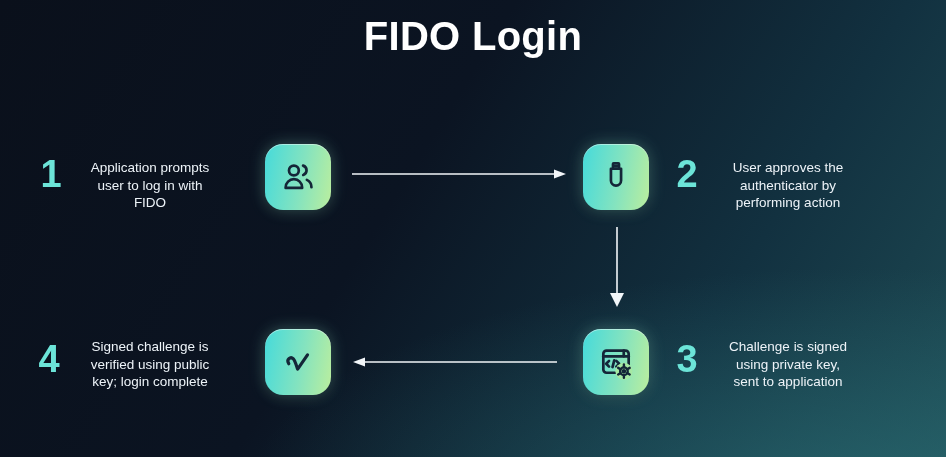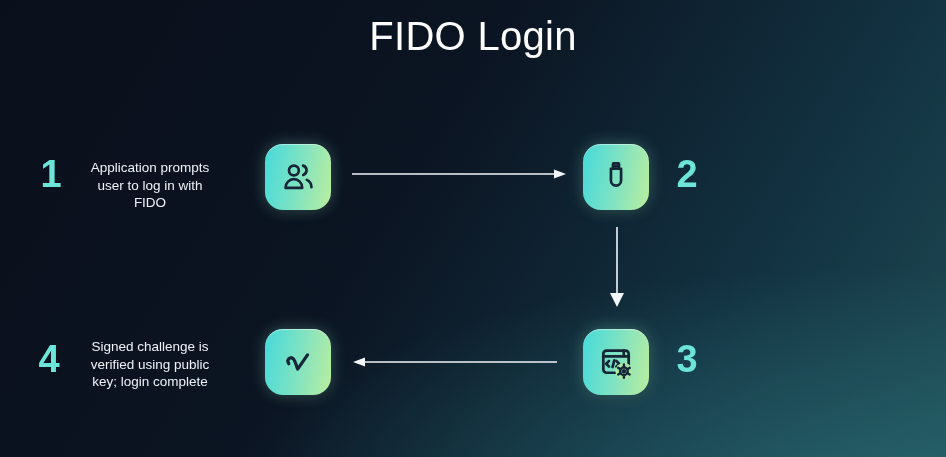--- a/index.html
+++ b/index.html
@@ -5,21 +5,21 @@
   html,body{margin:0;padding:0;background:#06111d;}
   .stage{
     position:relative;width:946px;height:457px;overflow:hidden;
     font-family:"Liberation Sans",sans-serif;
     background:
       radial-gradient(120% 90% at 92% 108%, rgba(45,118,124,.55) 0%, rgba(45,118,124,0) 55%),
       linear-gradient(122deg,#0a101b 0%,#0b1422 42%,#123140 74%,#1e4b54 100%);
   }
   .title{
     position:absolute;top:13px;left:0;width:100%;text-align:center;
-    color:#ffffff;font-size:40px;font-weight:400;letter-spacing:.3px;line-height:46px;
+    color:#ffffff;font-size:40px;font-weight:700;letter-spacing:.3px;line-height:46px;
   }
   .step-number{
     position:absolute;color:#6ce4d8;font-size:38px;font-weight:800;line-height:40px;text-align:center;
   }
   .step-text{
     position:absolute;color:#edf3f8;font-size:13.5px;line-height:17.5px;
     text-align:center;white-space:pre-line;margin-top:8px;
   }
   .tile{
     position:absolute;width:66px;height:66px;border-radius:18px;
@@ -56,20 +56,23 @@
   <div class="tile" style="left:583px;top:144px;">
     <svg width="38" height="38" viewBox="0 0 24 24">
       <g class="icon-stroke">
         <rect x="10.1" y="3.4" width="3.8" height="3.4" rx="0.4"></rect>
         <path d="M11.3 5.1h1.4"></path>
         <path d="M8.8 6.8h6.4v7.4a3.2 3.2 0 0 1-6.4 0z"></path>
       </g>
     </svg>
   </div>
   <div class="step-number" style="left:672px;top:154px;width:30px;">2</div>
+  <div class="step-text" style="left:714px;top:151px;width:148px;">User approves the
+authenticator by
+performing action</div>
 
   <div class="tile" style="left:583px;top:329px;">
     <svg width="38" height="38" viewBox="0 0 24 24">
       <g class="icon-stroke">
         <rect x="4" y="4.8" width="16" height="14" rx="2"></rect>
         <path d="M4 8.4h16"></path>
         <path d="M16.9 4.8v3.6"></path>
         <path d="M7.6 11.3l-1.8 1.8 1.8 1.8"></path>
         <path d="M10.9 11l-1.1 4.2"></path>
         <path d="M12.2 11.3l1.8 1.8-1.8 1.8"></path>
@@ -81,20 +84,23 @@
         <path d="M17 15.4V13.6"></path>
           <path d="M17 20.2V22"></path>
         <path d="M19.08 16.6l1.56-.9"></path>
           <path d="M14.92 16.6l-1.56-.9"></path>
         <path d="M14.92 19l-1.56.9"></path>
           <path d="M19.08 19l1.56.9"></path>
       </g>
     </svg>
   </div>
   <div class="step-number" style="left:672px;top:339px;width:30px;">3</div>
+  <div class="step-text" style="left:714px;top:330px;width:148px;">Challenge is signed
+using private key,
+sent to application</div>
 
   <div class="step-number" style="left:34px;top:339px;width:30px;">4</div>
   <div class="step-text" style="left:76px;top:330px;width:148px;">Signed challenge is
 verified using public
 key; login complete</div>
   <div class="tile" style="left:265px;top:329px;">
     <svg width="38" height="38" viewBox="0 0 24 24">
       <g class="icon-stroke" style="stroke-width:2;">
         <path d="M6.2 13.1c-1.8-2.5 1-4.9 2.9-3.1 1 1 1.3 2.7 2.3 5.5l.4 1L18 7.5"></path>
       </g>

